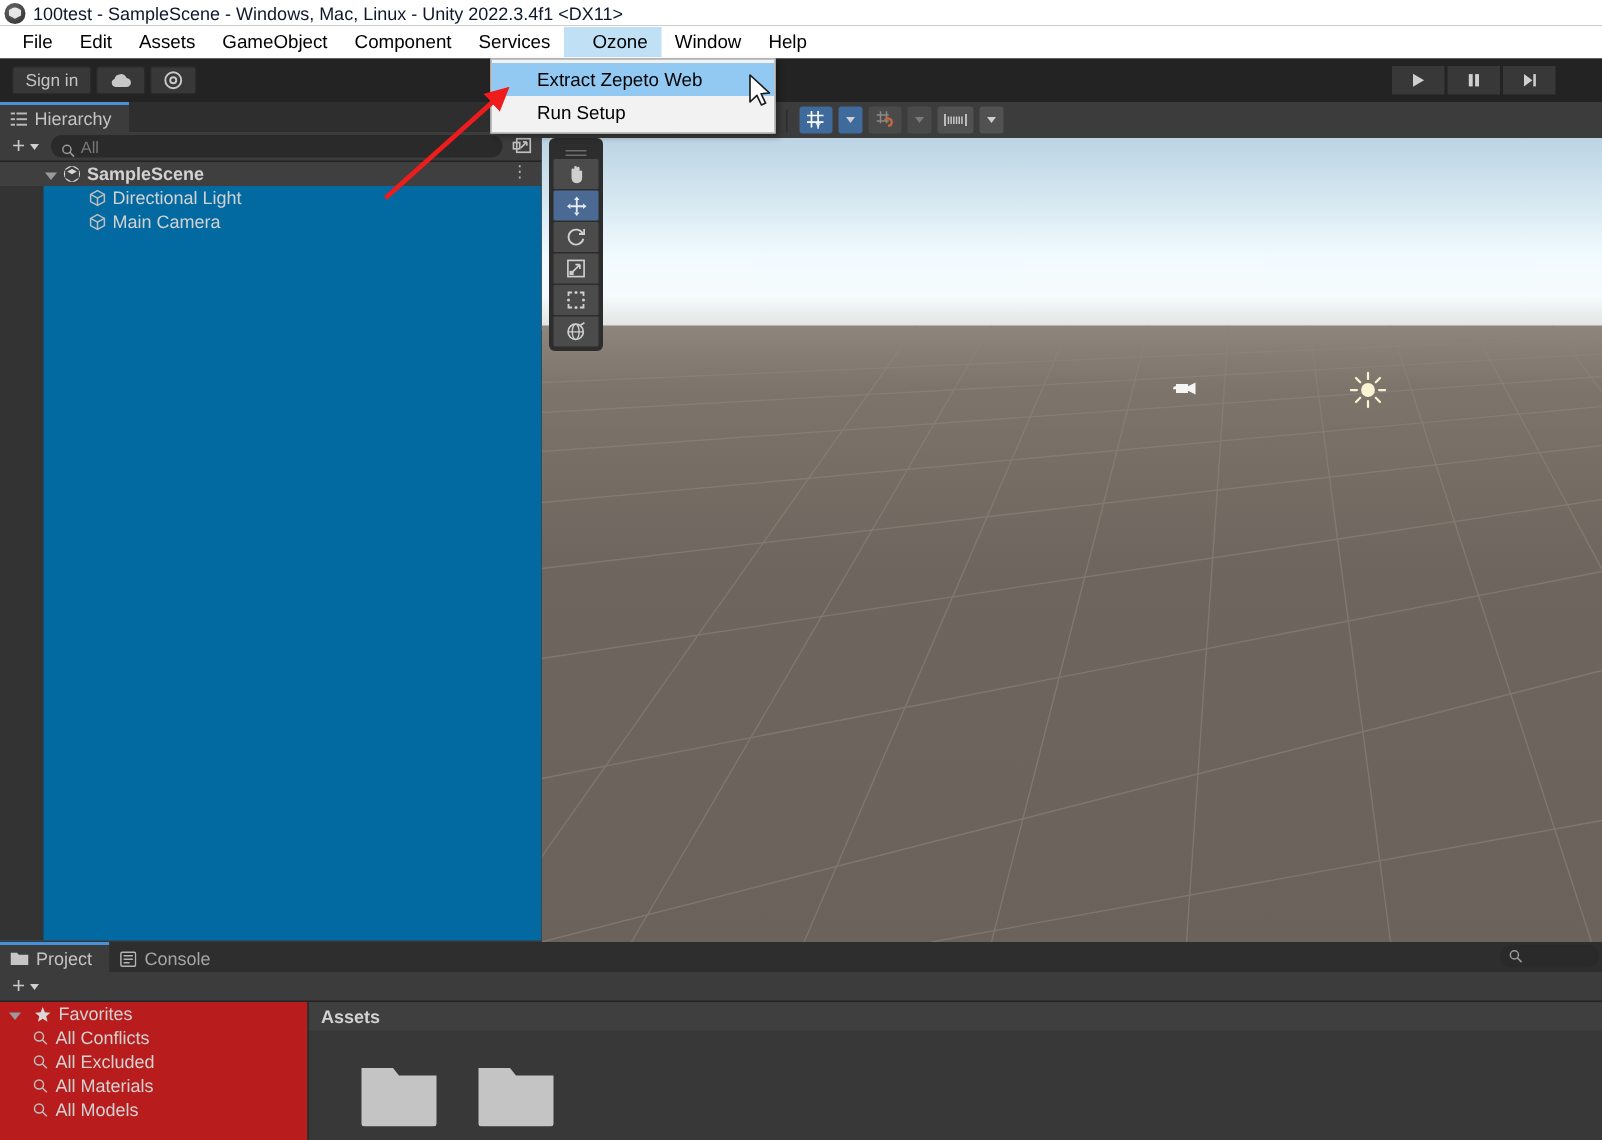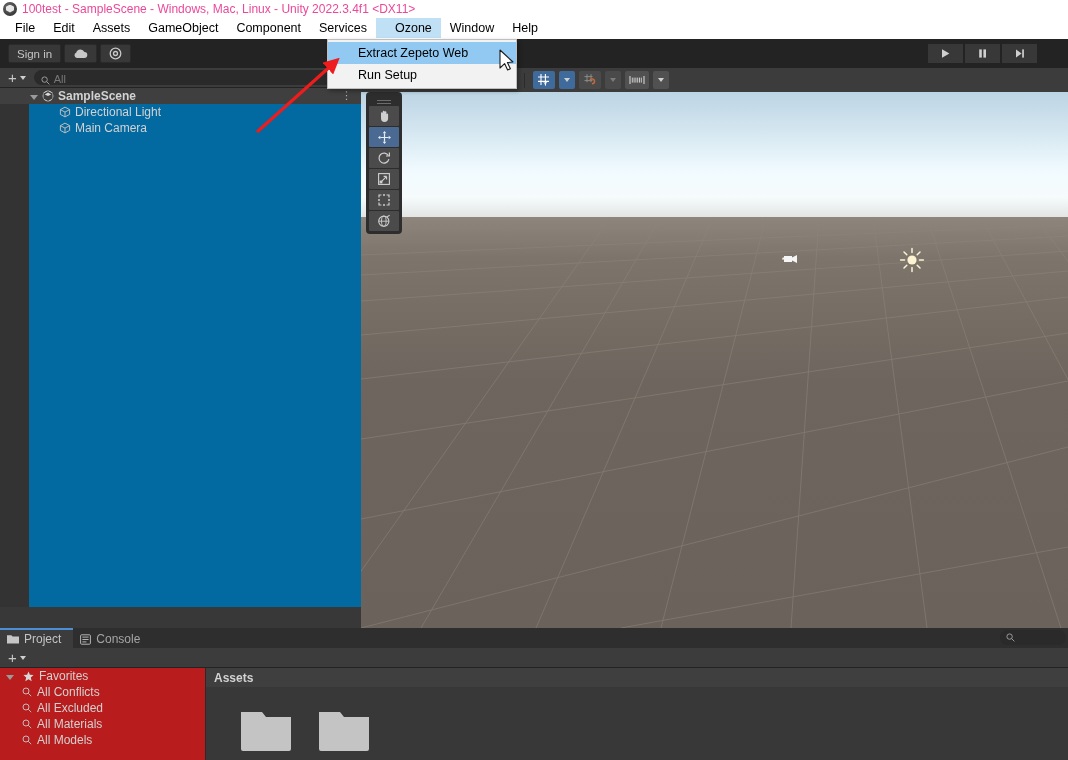--- a/index.html
+++ b/index.html
@@ -26,21 +26,21 @@
     border-radius: 50%;
     background: radial-gradient(circle at 40% 35%, #6d6d6d 0%, #3b3b3b 70%, #222 100%);
     position: relative; flex: 0 0 auto;
   }
   .title-icon::after {
     content: ""; position: absolute; left: 3px; top: 3px; width: 8px; height: 8px;
     background: #ffffff;
     clip-path: polygon(50% 0%, 100% 28%, 100% 72%, 50% 100%, 0% 72%, 0% 28%);
     opacity: .85;
   }
-  .title-text { font-size: 12px; color: #ec4899; white-space: nowrap; }
+  .title-text { font-size: 12px; color: #0f172a; white-space: nowrap; }
 
   
   .menubar {
     position: absolute; left: 0; top: 17px; width: 1068px; height: 22px;
     background: #ffffff;
     display: flex; align-items: center;
     padding-left: 6px;
     font-size: 12.5px; color: #000;
   }
   .menu-item {
@@ -275,20 +275,33 @@
       <div class="play-btn">
         <svg width="11" height="11" viewBox="0 0 11 11" aria-hidden="true">
             <path d="M2 1.4 L7.6 5.5 L2 9.6 Z" fill="#cfcfcf"></path>
             <rect x="8.2" y="1.4" width="1.7" height="8.2" fill="#cfcfcf"></rect>
           </svg>
       </div>
     </div>
   </div>
 
   <div class="hierarchy">
+    <div class="panel-tabrow">
+      <div class="panel-tab sel">
+        <svg width="11" height="11" viewBox="0 0 11 11" aria-hidden="true">
+          <rect x="0" y="1" width="3" height="1.3" fill="#b9b9b9"></rect>
+            <rect x="4" y="1" width="7" height="1.3" fill="#b9b9b9"></rect>
+          <rect x="0" y="4.8" width="3" height="1.3" fill="#b9b9b9"></rect>
+            <rect x="4" y="4.8" width="7" height="1.3" fill="#b9b9b9"></rect>
+          <rect x="0" y="8.5" width="3" height="1.3" fill="#b9b9b9"></rect>
+            <rect x="4" y="8.5" width="7" height="1.3" fill="#b9b9b9"></rect>
+        </svg>
+        <span>Hierarchy</span>
+      </div>
+    </div>
 
     <div class="hier-toolrow">
       <div class="plus-drop">
         <span style="font-size:15px;color:#c8c8c8;line-height:10px;">+</span>
         <span class="caret"></span>
       </div>
       <div class="searchfield">
         <svg width="9" height="9" viewBox="0 0 9 9" aria-hidden="true">
           <circle cx="3.6" cy="3.6" r="2.7" fill="none" stroke="#9a9a9a" stroke-width="1"></circle>
           <line x1="5.6" y1="5.6" x2="8.4" y2="8.4" stroke="#9a9a9a" stroke-width="1"></line>

